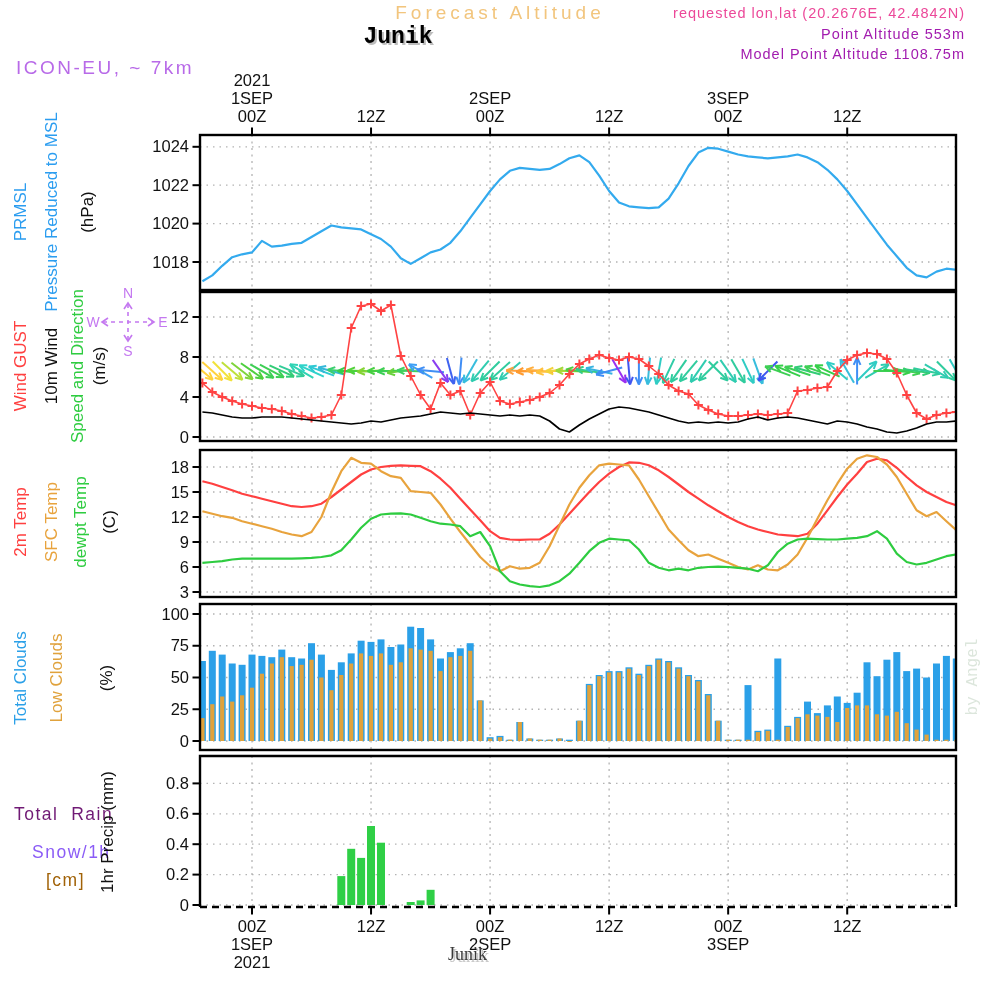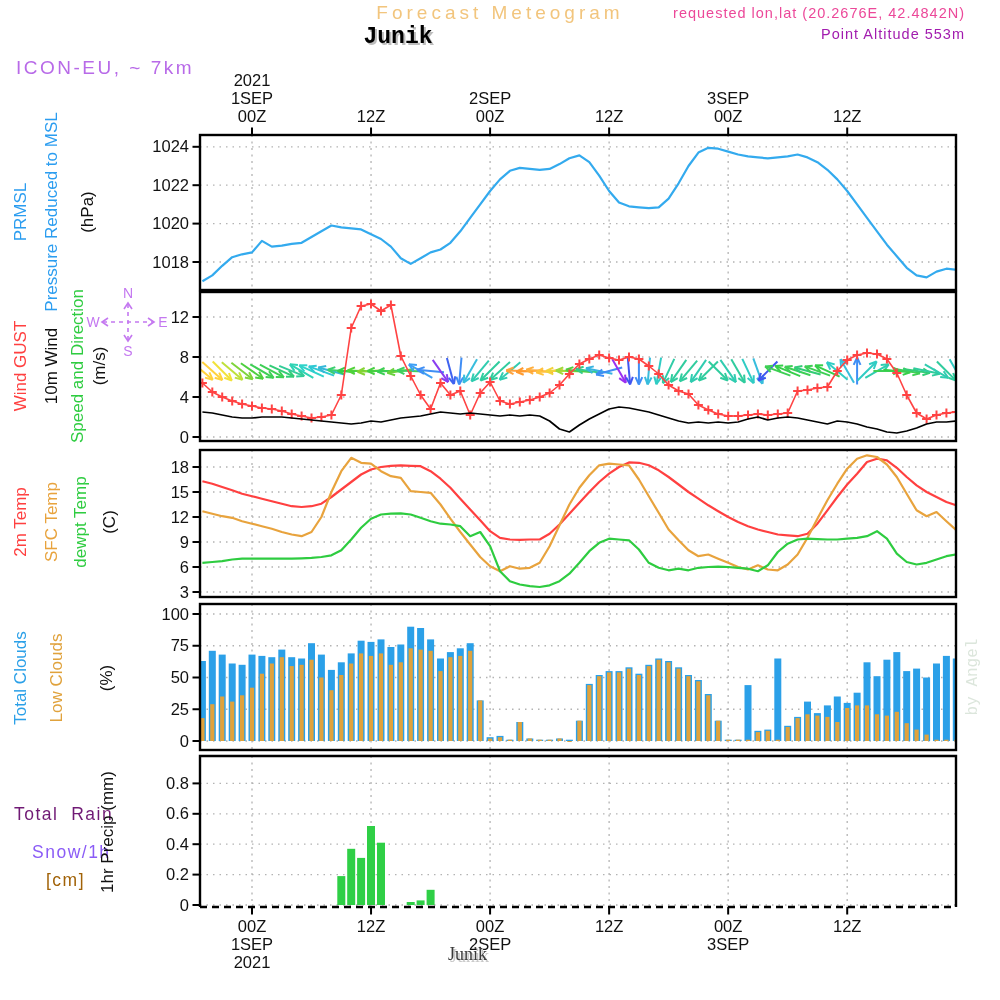--- a/index.html
+++ b/index.html
@@ -24,27 +24,28 @@
         color:#dce6dc;white-space:nowrap;}
   .footer-station{position:absolute;left:448px;top:944px;font-family:"Liberation Serif",serif;
         font-size:18px;color:#3a3a3a;text-shadow:2px 2px 0 #c8c8c8;white-space:nowrap;}
   svg text{font-family:"Liberation Sans",sans-serif;}
 </style>
 </head>
 <body>
 
 <div class="page">
 
-  <div class="hdr-watermark">Forecast Meteogram</div>
+  <div class="hdr-watermark">Forecast Altitude</div>
   <div class="hdr-station">Junik</div>
   <div class="hdr-model">ICON-EU, ~ 7km</div>
 
   <div class="hdr-right">
     <div class="meta-a">requested lon,lat (20.2676E, 42.4842N)</div>
     <div class="meta-b">Point Altitude 553m</div>
+    <div class="meta-b">Model Point Altitude 1108.75m</div>
   </div>
 
   
   <div class="vl" style="left:21px;top:212px;color:#2b9df0">PRMSL</div>
   <div class="vl" style="left:52px;top:212px;color:#2b9df0">Pressure Reduced to MSL</div>
   <div class="vl" style="left:88px;top:212px;color:#111">(hPa)</div>
 
   <div class="vl" style="left:21px;top:366px;color:#ff4040">Wind GUST</div>
   <div class="vl" style="left:52px;top:366px;color:#111">10m Wind</div>
   <div class="vl" style="left:78px;top:366px;color:#2ecc40">Speed and Direction</div>

